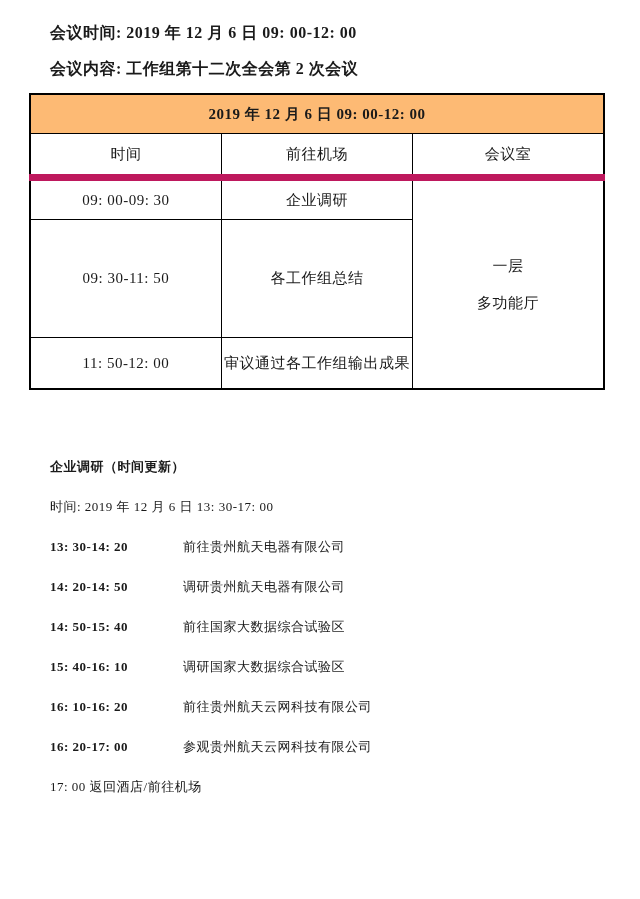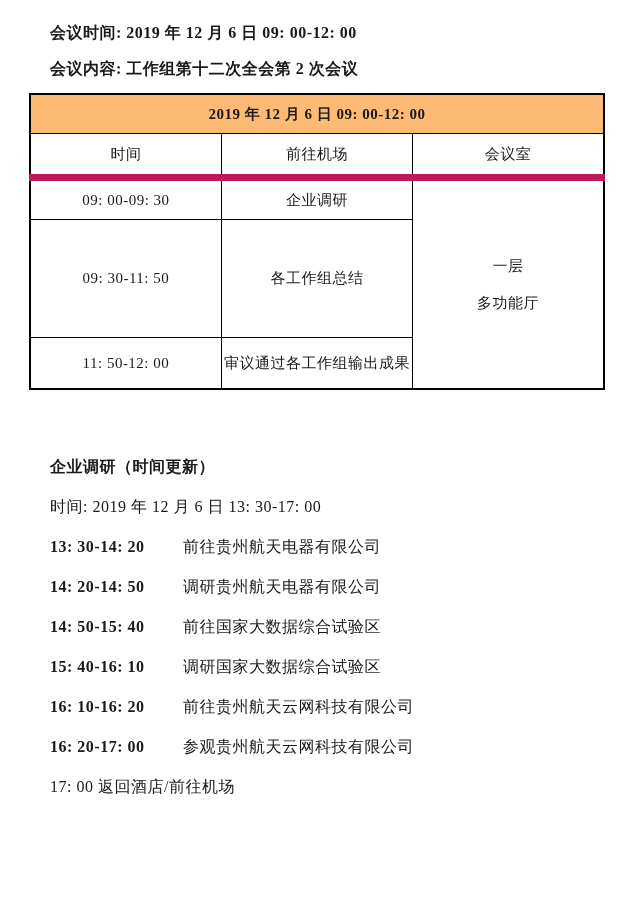--- a/index.html
+++ b/index.html
@@ -45,21 +45,21 @@
   tr.t-colhead td { height: 40px; border-bottom: 7px solid #be185d; }
   tr.t-row1 td { height: 38px; }
   tr.t-row2 td { height: 117px; }
   tr.t-row3 td { height: 50px; }
   .col-time { width: 139px; }
   .col-content { width: 323px; }
   .col-room { width: 112px; }
   td.room-cell div { line-height: 37px; text-align: center; }
 
   .survey { margin-top: 57px; }
-  .survey p { margin: 0; line-height: 40px; font-size: 16px; letter-spacing: 0.5px; }
+  .survey p { margin: 0; line-height: 40px; font-size: 13px; letter-spacing: 0.5px; }
   .survey p.heading { font-weight: bold; }
   .survey .item-time { display: inline-block; width: 113px; margin-right: 20px; font-weight: bold; }
   .survey p.footnote { font-size: 12px; line-height: 26px; letter-spacing: 0.3px; margin-left: -2px; }
 </style>
 </head>
 <body>
 
 <div class="page">
   <div class="content">
 

